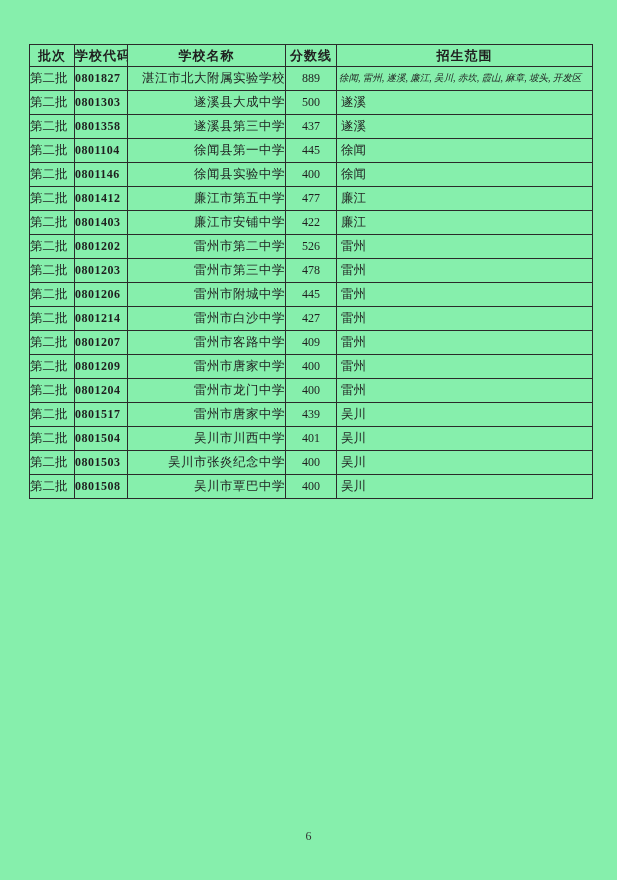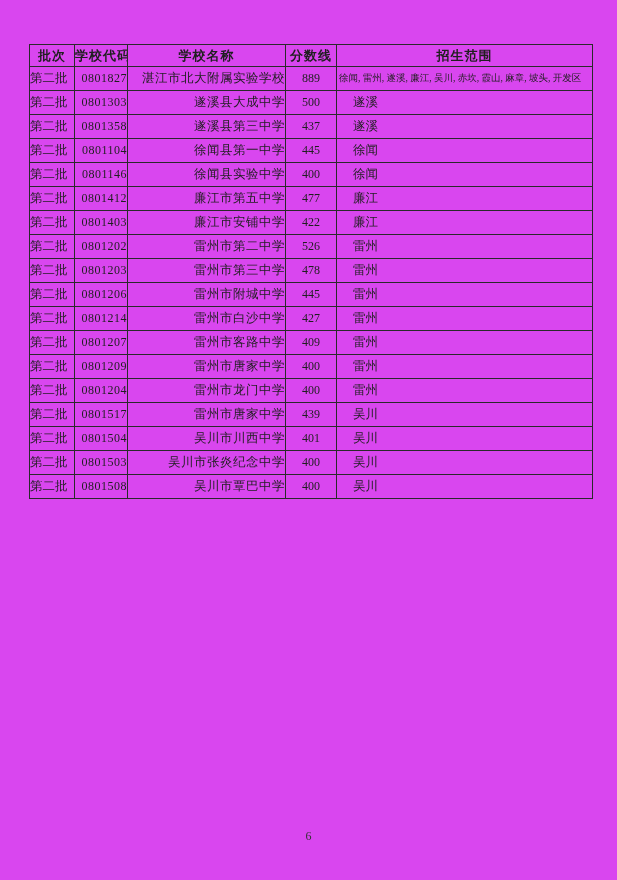--- a/index.html
+++ b/index.html
@@ -6,21 +6,21 @@
   html, body { background: #e8e8e8; }
   body {
     width: 617px; height: 880px;
     position: relative;
     font-family: "Liberation Serif", "DejaVu Serif", serif;
   }
   .page {
     position: absolute;
     left: 0; top: 0;
     width: 617px; height: 880px;
-    background: #d946ef;
+    background: #86efac;
     color: #1a1a1a;
   }
   table.score-table {
     position: absolute;
     left: 29px; top: 44px;
     width: 563px;
     border-collapse: collapse;
     table-layout: fixed;
     font-size: 12.5px;
     color: #1f1f1f;
@@ -38,25 +38,25 @@
     text-align: center;
     letter-spacing: 1px;
   }
   .score-table tbody td { height: 24px; }
   .col-batch { width: 45px; }
   .col-code  { width: 53px; }
   .col-name  { width: 158px; }
   .col-score { width: 51px; }
   .col-range { width: 256px; }
   .c-batch { text-align: left; }
-  .c-code  { text-align: right; font-size: 12px; letter-spacing: 0.5px; }
+  .c-code  { text-align: left; font-size: 12px; letter-spacing: 0.5px; font-weight: bold; }
   .c-name  { text-align: right; padding-left: 4px; letter-spacing: 0.5px; }
   .c-score { text-align: center; font-size: 12px; }
-  .c-range { text-align: left; padding-left: 16px; }
-  .c-range.long { font-size: 9.5px; letter-spacing: 0; padding-left: 2px; }
+  .c-range { text-align: left; padding-left: 4px; }
+  .c-range.long { font-size: 9.5px; letter-spacing: 0; padding-left: 2px; font-style: italic; }
   .page-number {
     position: absolute;
     left: 0; top: 829px;
     width: 617px;
     text-align: center;
     font-size: 12px;
     color: #333333;
   }
 </style>
 </head>

